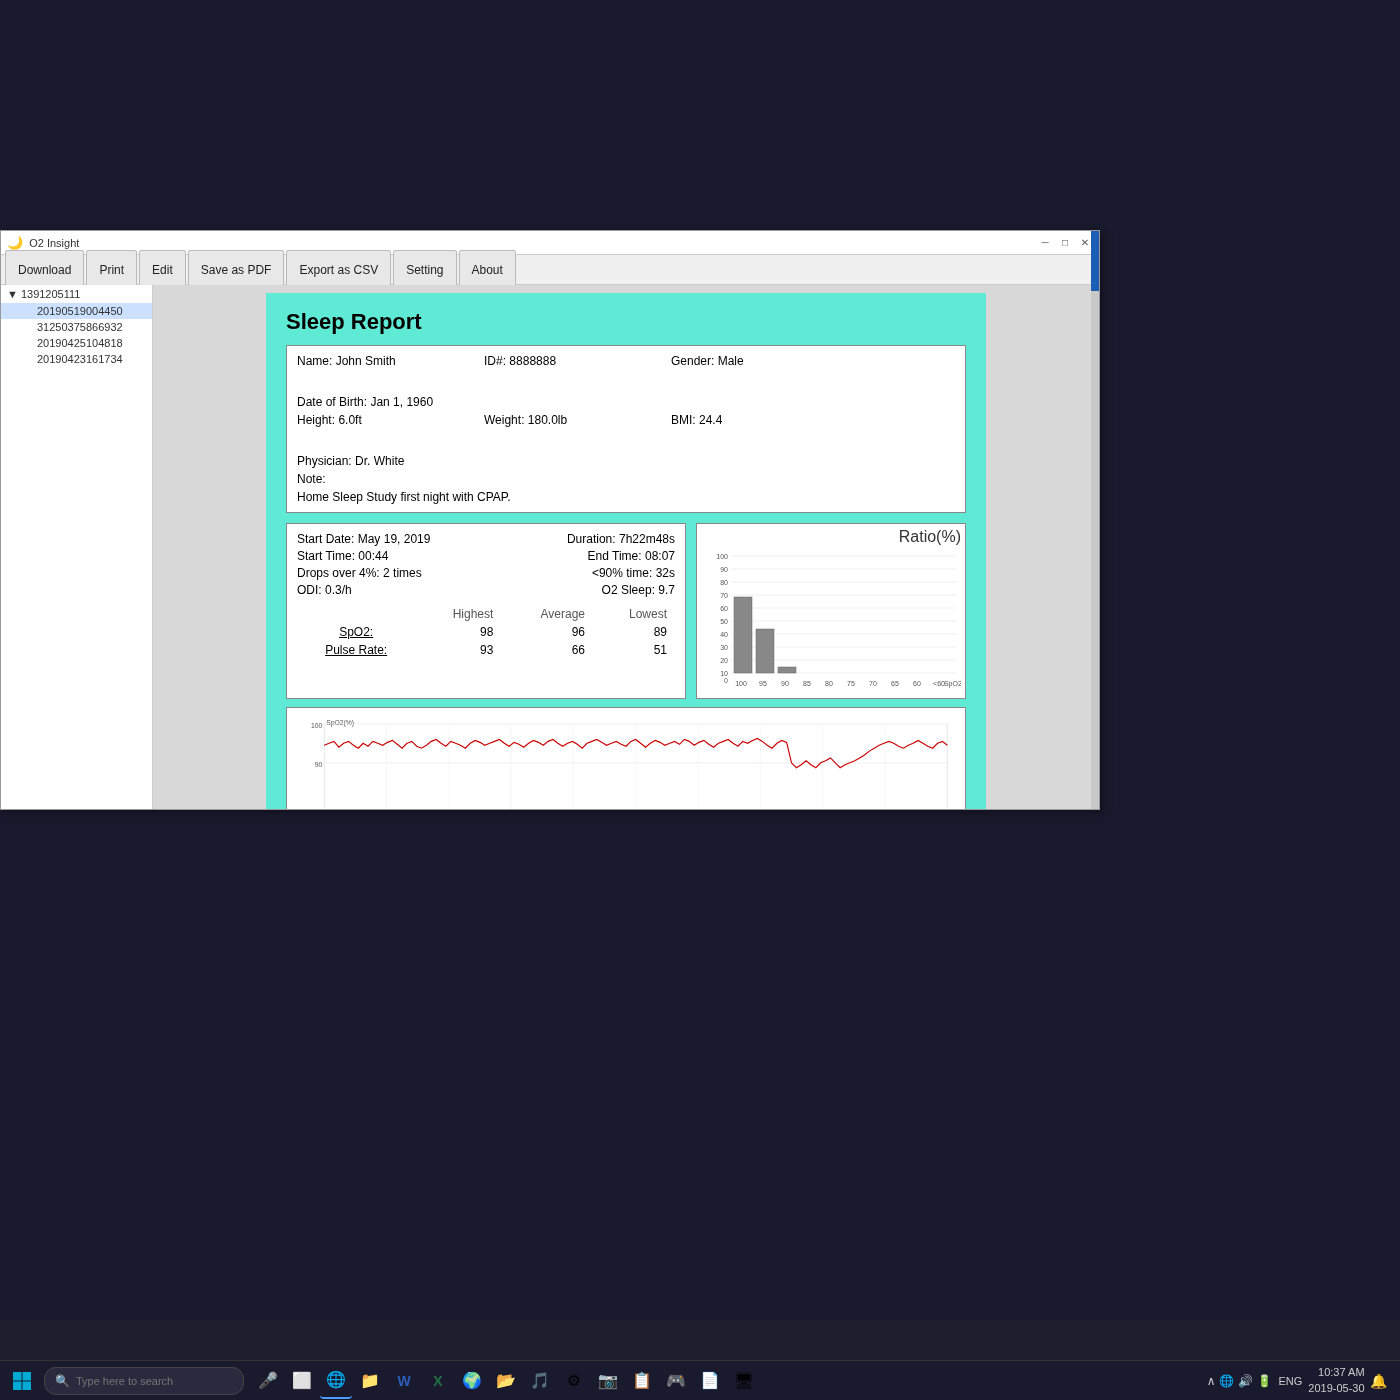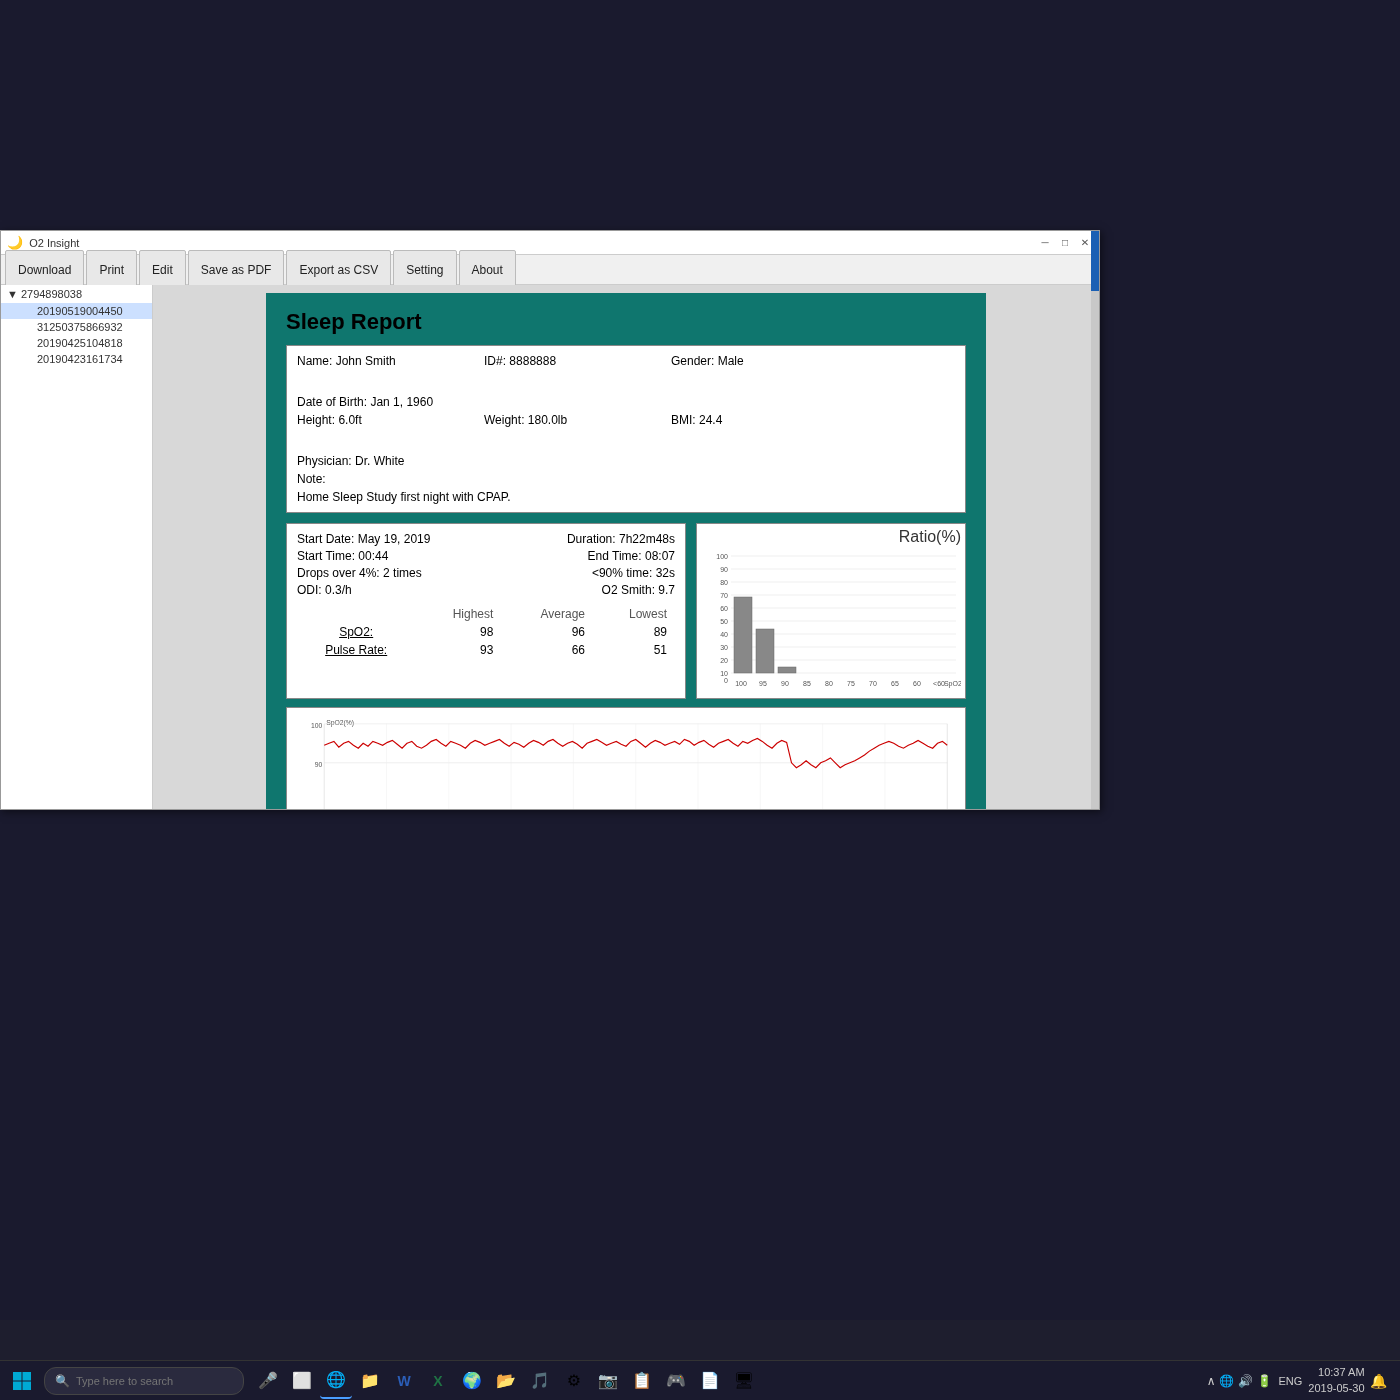--- a/index.html
+++ b/index.html
@@ -130,21 +130,21 @@
     .content-area {
       flex: 1;
       background: #d8d8d8;
       overflow-y: auto;
       overflow-x: auto;
       padding: 8px;
     }
 
     
     .report-page {
-      background: #0f766e;
+      background: #5eead4;
       width: 720px;
       min-height: 540px;
       margin: 0 auto;
       padding: 16px 20px;
       font-size: 12px;
     }
 
     .report-title {
       font-size: 22px;
       font-weight: bold;
@@ -393,21 +393,21 @@
       <button class="toolbar-btn">Export as CSV</button>
       <button class="toolbar-btn">Setting</button>
       <button class="toolbar-btn">About</button>
     </div>
 
     <div class="main-layout">
 
       <div class="sidebar">
         <div class="sidebar-group-label">
           <span>▼</span>
-          <span>2794898038</span>
+          <span>1391205111</span>
         </div>
         <div class="sidebar-item selected">20190519004450</div>
         <div class="sidebar-item">31250375866932</div>
         <div class="sidebar-item">20190425104818</div>
         <div class="sidebar-item">20190423161734</div>
       </div>
 
       <div class="content-area">
         <div class="report-page">
 
@@ -488,21 +488,21 @@
                   <span>&lt;90% time:</span>
                   <span>32s</span>
                 </div>
               </div>
               <div class="stats-row">
                 <div class="stats-item">
                   <span>ODI:</span>
                   <span>0.3/h</span>
                 </div>
                 <div class="stats-item">
-                  <span>O2 Smith:</span>
+                  <span>O2 Sleep:</span>
                   <span>9.7</span>
                 </div>
               </div>
 
               <table class="data-table">
                 <thead>
                   <tr>
                     <th></th>
                     <th>Highest</th>
                     <th>Average</th>

